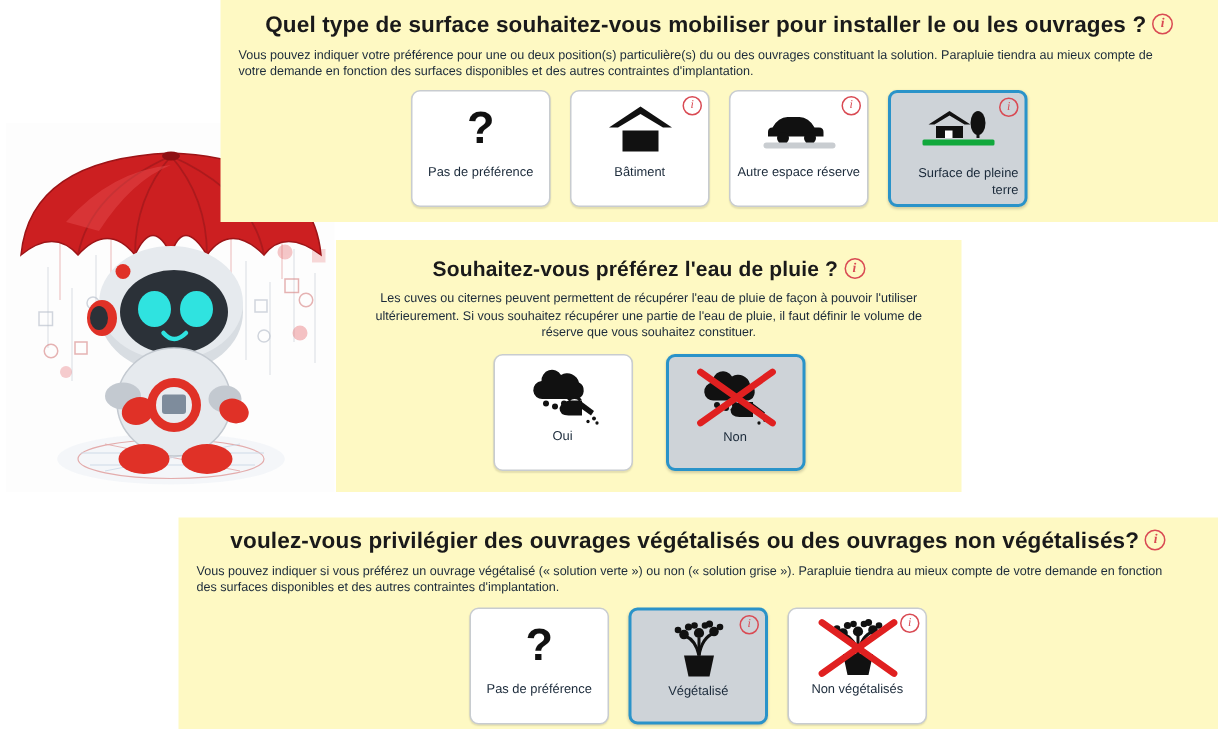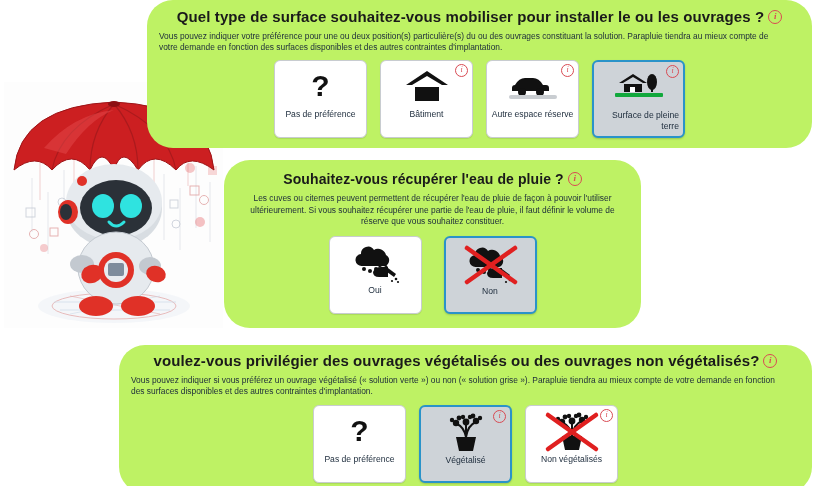--- a/index.html
+++ b/index.html
@@ -5,23 +5,22 @@
   html,body{margin:0;padding:0;}
   body{
     width:820px;height:486px;
     background:#ffffff;
     font-family:"Liberation Sans", sans-serif;
     overflow:hidden;
     position:relative;
   }
   .panel{
     position:absolute;
-    background:#bef264;
+    background:#fef9c3;
     box-sizing:border-box;
-    border-radius:26px;
   }
   #panel-surface{ left:147px; top:0px; width:665px; height:148px; }
   #panel-rain   { left:224px; top:160px; width:417px; height:168px; }
   #panel-veg    { left:119px; top:345px; width:693px; height:148px; }
 
   .q-title{
     text-align:center;
     font-size:15px;
     font-weight:bold;
     color:#1a1a1a;
@@ -272,21 +271,21 @@
           <rect x="4" y="23" width="48" height="4" rx="1" fill="#11a83c"></rect>
         </svg>
       </div>
       <div class="label">Surface de pleine terre</div>
     </div>
   </div>
 </section>
 
 <section class="panel" id="panel-rain">
   <h2 class="q-title">
-    <span>Souhaitez-vous récupérer l'eau de pluie ?</span><span class="info-circle"></span>
+    <span>Souhaitez-vous préférez l'eau de pluie ?</span><span class="info-circle"></span>
   </h2>
   <p class="q-desc center">Les cuves ou citernes peuvent permettent de récupérer l'eau de pluie de façon à pouvoir l'utiliser ultérieurement. Si vous souhaitez récupérer une partie de l'eau de pluie, il faut définir le volume de réserve que vous souhaitez constituer.</p>
   <div class="cards">
 
     <div class="card">
       <div class="glyph">
         <svg width="52" height="44" viewBox="0 0 52 44">
           <path d="M12 14 a7 7 0 0 1 13 -4 a8 8 0 0 1 12 5 a6 6 0 0 1 -1 11 h-23 a6 6 0 0 1 -1 -12 z" fill="#111"></path>
           <circle cx="15" cy="29" r="2" fill="#111"></circle>
           <circle cx="21" cy="31" r="2" fill="#111"></circle>

